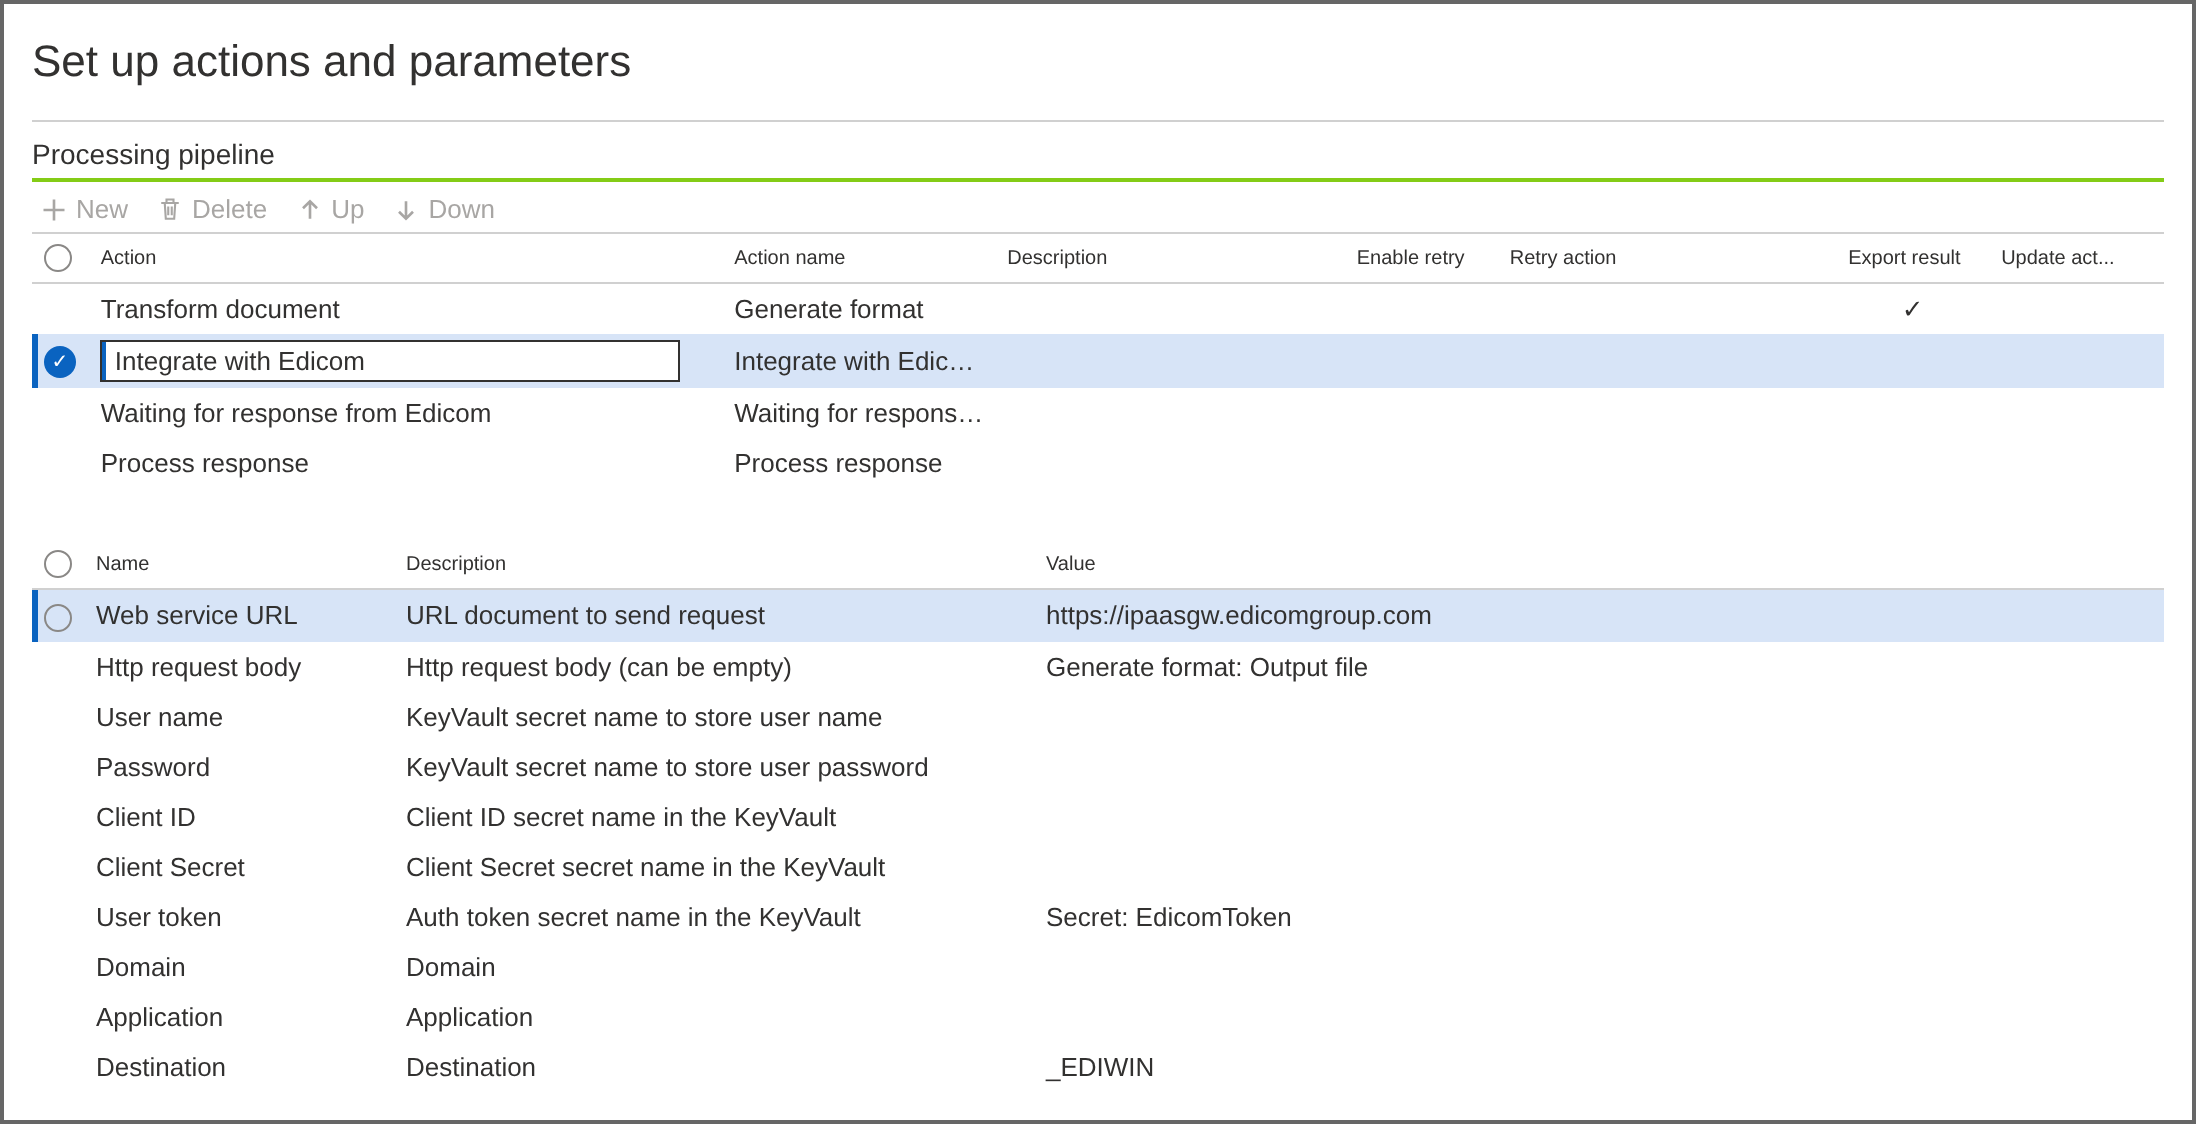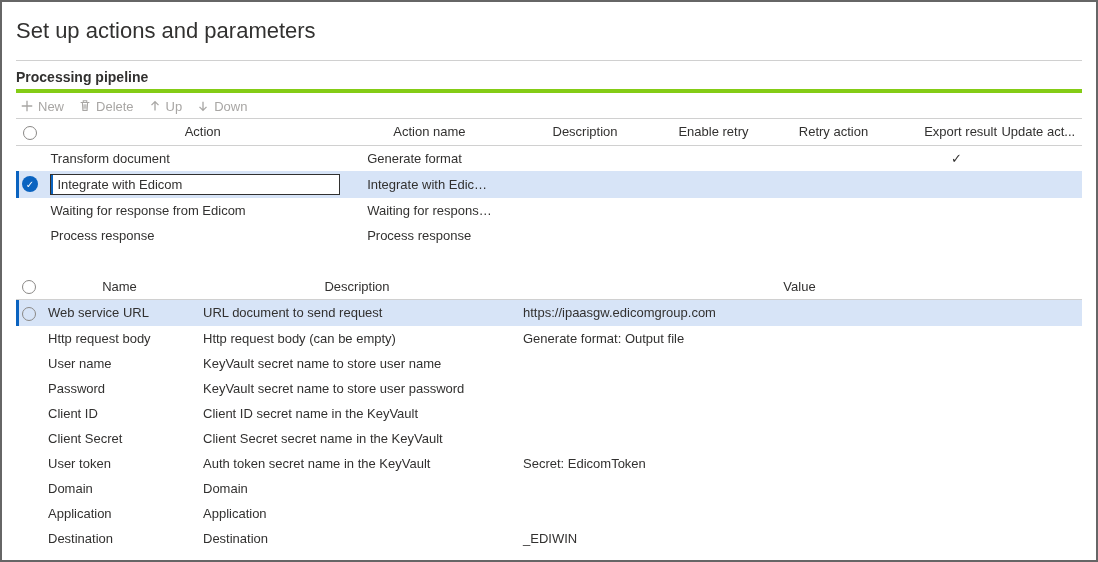--- a/index.html
+++ b/index.html
@@ -16,56 +16,56 @@
   }
   .page { padding: 10px 14px 0 14px; }
   .page-title {
     font-size: 22px;
     font-weight: 400;
     color: #323130;
     margin: 6px 0 16px 0;
   }
   .section-title {
     font-size: 14px;
-    font-weight: 700;
+    font-weight: 400;
     color: #323130;
     margin: 8px 0 2px 0;
     padding-bottom: 4px;
-    border-bottom: 4px solid #84cc16;
+    border-bottom: 2px solid #84cc16;
   }
   hr.page-sep {
     border: none;
     border-top: 1px solid #d0d0d0;
     margin: 0 0 8px 0;
   }
   
   .toolbar {
     display: flex;
     gap: 14px;
     padding: 4px 4px;
     color: #a8a6a4;
     font-size: 13px;
   }
   .toolbar .tb-item {
     display: inline-flex;
-    align-items: flex-start;
+    align-items: center;
     gap: 4px;
     cursor: default;
   }
   .toolbar svg { width: 14px; height: 14px; }
   
   table.grid {
     width: 100%;
     border-collapse: collapse;
     table-layout: fixed;
   }
   table.grid th {
-    text-align: center;
+    text-align: left;
     font-weight: 400;
-    font-size: 13px;
+    font-size: 10px;
     color: #323130;
     padding: 5px 6px;
     border-bottom: 1px solid #d0d0d0;
     white-space: nowrap;
   }
   table.grid th.header-top-border { border-top: 1px solid #d0d0d0; }
   table.grid td {
     padding: 5px 6px;
     font-size: 13px;
     color: #323130;

